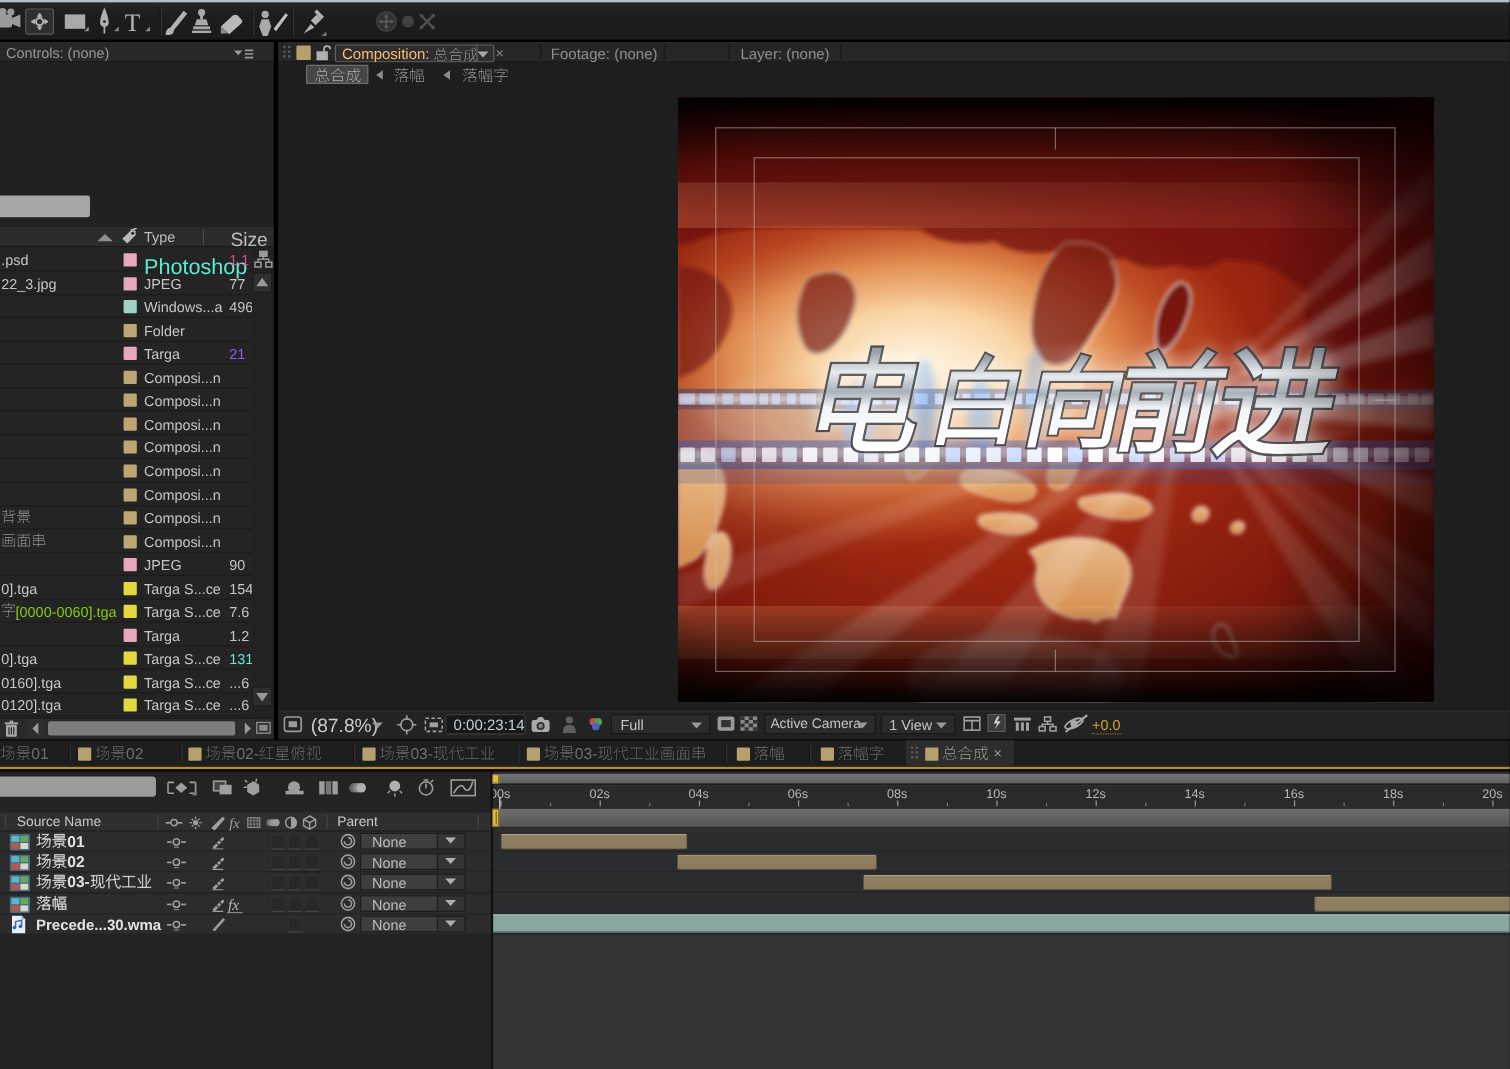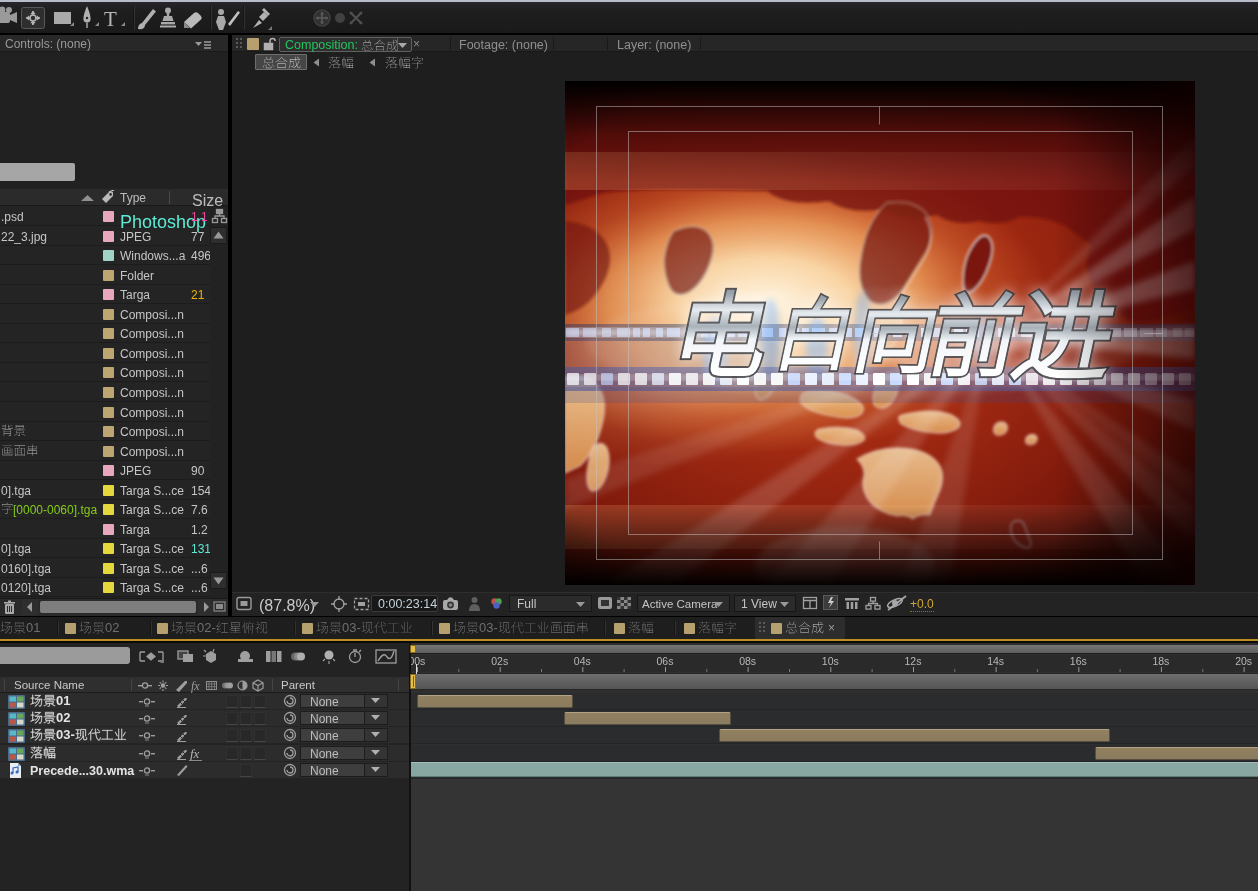--- a/index.html
+++ b/index.html
@@ -152,21 +152,21 @@
         <div class="abs" style="left:0;top:264px;width:210px;height:1px;background:#1c1c1c"></div>
         <div class="abs" style="left:103px;top:250px;width:11px;height:11px;background:#9fd3c5;border-radius:1px"></div>
         <div class="txt" style="left:120px;top:249px;font-size:12px;color:#c6c6c6">Windows...a</div>
         <div class="txt" style="left:191px;top:249px;font-size:12px;color:#c6c6c6">496</div>
         <div class="abs" style="left:0;top:284px;width:210px;height:1px;background:#1c1c1c"></div>
         <div class="abs" style="left:103px;top:270px;width:11px;height:11px;background:#bda672;border-radius:1px"></div>
         <div class="txt" style="left:120px;top:269px;font-size:12px;color:#c6c6c6">Folder</div>
         <div class="abs" style="left:0;top:303px;width:210px;height:1px;background:#1c1c1c"></div>
         <div class="abs" style="left:103px;top:289px;width:11px;height:11px;background:#e8a8bc;border-radius:1px"></div>
         <div class="txt" style="left:120px;top:288px;font-size:12px;color:#c6c6c6">Targa</div>
-        <div class="txt" style="left:191px;top:288px;font-size:12px;color:#eab308">21 </div>
+        <div class="txt" style="left:191px;top:288px;font-size:12px;color:#8b5cf6">21 </div>
         <div class="abs" style="left:0;top:323px;width:210px;height:1px;background:#1c1c1c"></div>
         <div class="abs" style="left:103px;top:309px;width:11px;height:11px;background:#bda672;border-radius:1px"></div>
         <div class="txt" style="left:120px;top:308px;font-size:12px;color:#c6c6c6">Composi...n</div>
         <div class="abs" style="left:0;top:342px;width:210px;height:1px;background:#1c1c1c"></div>
         <div class="abs" style="left:103px;top:328px;width:11px;height:11px;background:#bda672;border-radius:1px"></div>
         <div class="txt" style="left:120px;top:327px;font-size:12px;color:#c6c6c6">Composi...n</div>
         <div class="abs" style="left:0;top:362px;width:210px;height:1px;background:#1c1c1c"></div>
         <div class="abs" style="left:103px;top:348px;width:11px;height:11px;background:#bda672;border-radius:1px"></div>
         <div class="txt" style="left:120px;top:347px;font-size:12px;color:#c6c6c6">Composi...n</div>
         <div class="abs" style="left:0;top:381px;width:210px;height:1px;background:#1c1c1c"></div>
@@ -288,21 +288,21 @@
       <rect x="4" y="8" width="2" height="2"></rect>
     </svg>
 <div class="abs" style="left:247px;top:38px;width:12px;height:12px;background:#b6a06d;border-radius:1px"></div>
 <svg class="abs" style="left:262px;top:36px" width="14" height="16">
       <g stroke="#b0b0b0" stroke-width="1.5" fill="none">
 <rect x="2.5" y="7.5" width="8" height="6" fill="#b0b0b0"></rect>
         <path d="M8 8 v-3 a2.6 2.6 0 0 1 5.2 0"></path>
       </g>
     </svg>
     <div class="abs" style="left:279px;top:36.5px;width:133px;height:15px;border:1px solid #606060;border-radius:2px;background:#2e2e2e"></div>
-<div class="txt" style="left:285px;top:38px;font-size:12.5px;color:#22c55e">Composition:</div>
+<div class="txt" style="left:285px;top:38px;font-size:12.5px;color:#fdba74">Composition:</div>
 <div class="abs" style="left:361px;top:38.5px">
       <svg width="38" height="14" style="display:block;overflow:visible">
         <use href="#g21" transform="matrix(0.0125,0,0,-0.0125,0.00,11.00)" fill="#d2d2d2"></use>
         <use href="#g5" transform="matrix(0.0125,0,0,-0.0125,12.50,11.00)" fill="#d2d2d2"></use>
         <use href="#g0" transform="matrix(0.0125,0,0,-0.0125,25.00,11.00)" fill="#d2d2d2"></use>
       </svg>
     </div>
 <div class="abs" style="left:397px;top:37px;width:1px;height:14px;background:#606060"></div>
 <svg class="abs" style="left:396px;top:42px" width="14" height="8">
       <path d="M2 1 l4.5 5 l4.5 -5 Z" fill="#aaa"></path>

